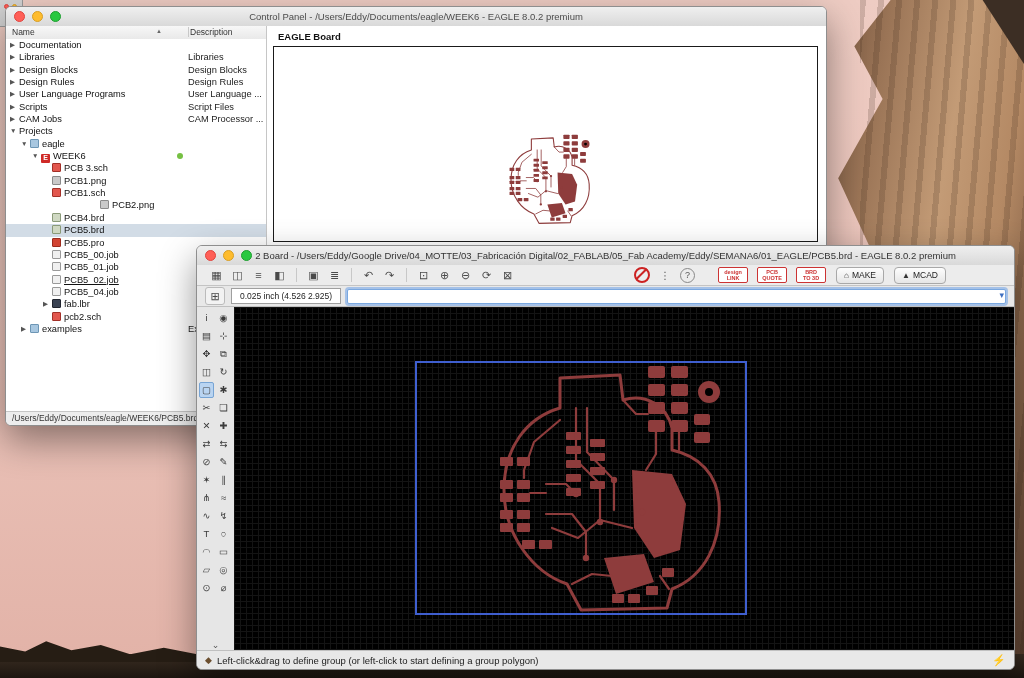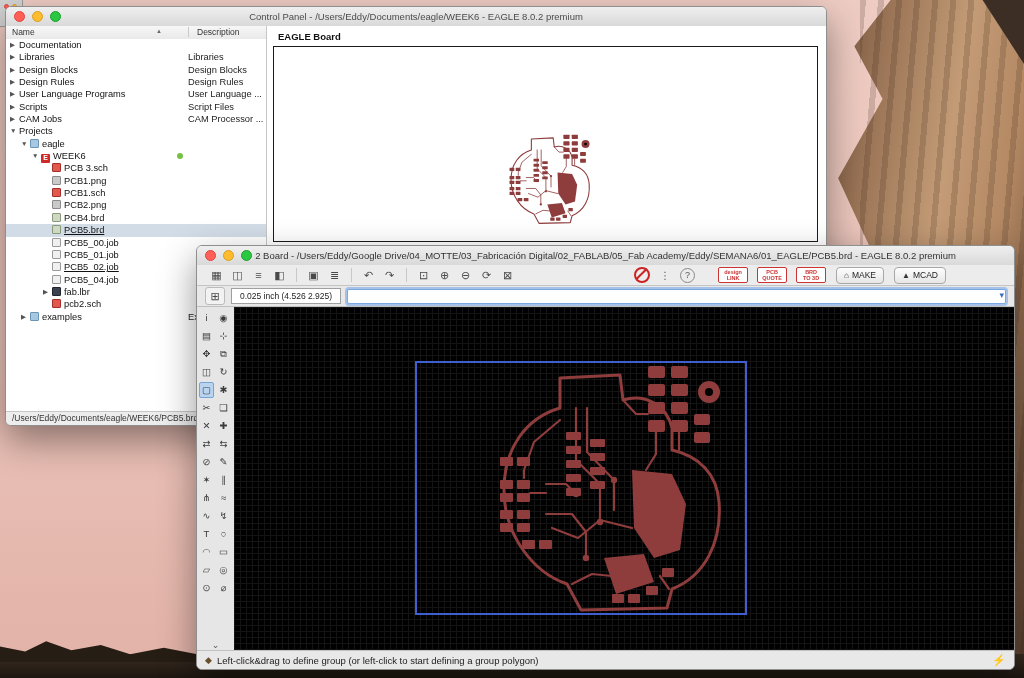--- a/index.html
+++ b/index.html
@@ -38,21 +38,21 @@
             border-right:1px solid #9a9a9a;border-bottom:1px solid #9a9a9a;}
   .fragment .fd{position:absolute;width:5px;height:5px;border-radius:50%;top:4px;}
 
   
   #control-panel{left:5px;top:6px;width:820px;height:418px;}
   .cp-header{position:absolute;left:0;top:19px;width:260px;height:13px;
              background:linear-gradient(#f7f7f7,#e9e9e9);border-bottom:1px solid #bdbdbd;
              font-size:8.5px;color:#333;}
   .cp-header .h-name{position:absolute;left:6px;top:1px;}
   .cp-header .h-sort{position:absolute;left:150px;top:2px;font-size:6px;color:#666;}
-  .cp-header .h-desc{position:absolute;left:182px;top:1px;border-left:1px solid #c8c8c8;padding-left:8px;}
+  .cp-header .h-desc{position:absolute;left:182px;top:1px;border-left:1px solid #c8c8c8;padding-left:1px;}
   #cp-tree{position:absolute;left:0;top:32px;width:260px;bottom:13px;overflow:hidden;background:#fff;}
   .tree-row{position:relative;height:12.35px;line-height:12.4px;font-size:9.3px;color:#111;white-space:nowrap;}
   .tree-row.selected{background:#d2dce6;}
   .tree-arrow{display:inline-block;width:9px;font-size:6.5px;color:#555;vertical-align:1px;}
   .tree-ficon{display:inline-block;width:9px;height:9px;margin-right:3px;vertical-align:-1px;border-radius:1px;box-sizing:border-box;}
   .icon-folder{background:#a8c7e0;border:1px solid #6d96b5;}
   .icon-eagle{background:#cf2a27;color:#fff;font-size:7px;font-weight:bold;text-align:center;line-height:8px;}
   .icon-pro{background:#d24432;border:1px solid #9c2a1c;}
   .icon-sch{background:#e2574e;border:1px solid #a33028;}
   .icon-png{background:#c9c9c9;border:1px solid #8a8a8a;}
@@ -239,23 +239,24 @@
         <div class="tree-row" style="padding-left: 4px;"><span class="tree-arrow">▶</span><span class="tree-label">Design Rules</span><span class="tree-desc">Design Rules</span></div>
         <div class="tree-row" style="padding-left: 4px;"><span class="tree-arrow">▶</span><span class="tree-label">User Language Programs</span><span class="tree-desc">User Language ...</span></div>
         <div class="tree-row" style="padding-left: 4px;"><span class="tree-arrow">▶</span><span class="tree-label">Scripts</span><span class="tree-desc">Script Files</span></div>
         <div class="tree-row" style="padding-left: 4px;"><span class="tree-arrow">▶</span><span class="tree-label">CAM Jobs</span><span class="tree-desc">CAM Processor ...</span></div>
         <div class="tree-row" style="padding-left: 4px;"><span class="tree-arrow">▼</span><span class="tree-label">Projects</span></div>
         <div class="tree-row" style="padding-left: 15px;"><span class="tree-arrow">▼</span><span class="tree-ficon icon-folder"></span><span class="tree-label">eagle</span></div>
         <div class="tree-row" style="padding-left: 26px;"><span class="tree-arrow">▼</span><span class="tree-ficon icon-eagle">E</span><span class="tree-label">WEEK6</span><span class="tree-dot"></span></div>
         <div class="tree-row" style="padding-left: 37px;"><span class="tree-arrow"></span><span class="tree-ficon icon-sch"></span><span class="tree-label">PCB 3.sch</span></div>
         <div class="tree-row" style="padding-left: 37px;"><span class="tree-arrow"></span><span class="tree-ficon icon-png"></span><span class="tree-label">PCB1.png</span></div>
         <div class="tree-row" style="padding-left: 37px;"><span class="tree-arrow"></span><span class="tree-ficon icon-sch"></span><span class="tree-label">PCB1.sch</span></div>
-        <div class="tree-row" style="padding-left: 37px;"><span class="tree-arrow"></span><span class="tree-ficon icon-png"></span><span class="tree-label">PCB2.png</span></div>
+        <div class="tree-row" style="padding-left: 37px; margin-left: 48px;"><span class="tree-arrow"></span><span class="tree-ficon icon-png"></span><span class="tree-label">PCB2.png</span></div>
         <div class="tree-row" style="padding-left: 37px;"><span class="tree-arrow"></span><span class="tree-ficon icon-brd"></span><span class="tree-label">PCB4.brd</span></div>
-        <div class="tree-row selected" style="padding-left: 37px; text-decoration: underline;"><span class="tree-arrow"></span><span class="tree-ficon icon-brd"></span><span class="tree-label">PCB5.brd</span></div>
+        <div class="tree-row selected" style="padding-left: 37px;"><span class="tree-arrow"></span><span class="tree-ficon icon-brd"></span><span class="tree-label">PCB5.brd</span></div>
+        <div class="tree-row" style="padding-left: 37px;"><span class="tree-arrow"></span><span class="tree-ficon icon-pro"></span><span class="tree-label">PCB5.pro</span></div>
         <div class="tree-row" style="padding-left: 37px;"><span class="tree-arrow"></span><span class="tree-ficon icon-job"></span><span class="tree-label">PCB5_00.job</span></div>
         <div class="tree-row" style="padding-left: 37px;"><span class="tree-arrow"></span><span class="tree-ficon icon-job"></span><span class="tree-label">PCB5_01.job</span></div>
         <div class="tree-row" style="padding-left: 37px; text-decoration: underline;"><span class="tree-arrow"></span><span class="tree-ficon icon-job"></span><span class="tree-label">PCB5_02.job</span></div>
         <div class="tree-row" style="padding-left: 37px;"><span class="tree-arrow"></span><span class="tree-ficon icon-job"></span><span class="tree-label">PCB5_04.job</span></div>
         <div class="tree-row" style="padding-left: 37px;"><span class="tree-arrow">▶</span><span class="tree-ficon icon-lbr"></span><span class="tree-label">fab.lbr</span></div>
         <div class="tree-row" style="padding-left: 37px;"><span class="tree-arrow"></span><span class="tree-ficon icon-sch"></span><span class="tree-label">pcb2.sch</span></div>
         <div class="tree-row" style="padding-left: 15px;"><span class="tree-arrow">▶</span><span class="tree-ficon icon-folder"></span><span class="tree-label">examples</span><span class="tree-desc">Examples</span></div>
       </div>
     <div class="cp-tree-divider"></div>
 

